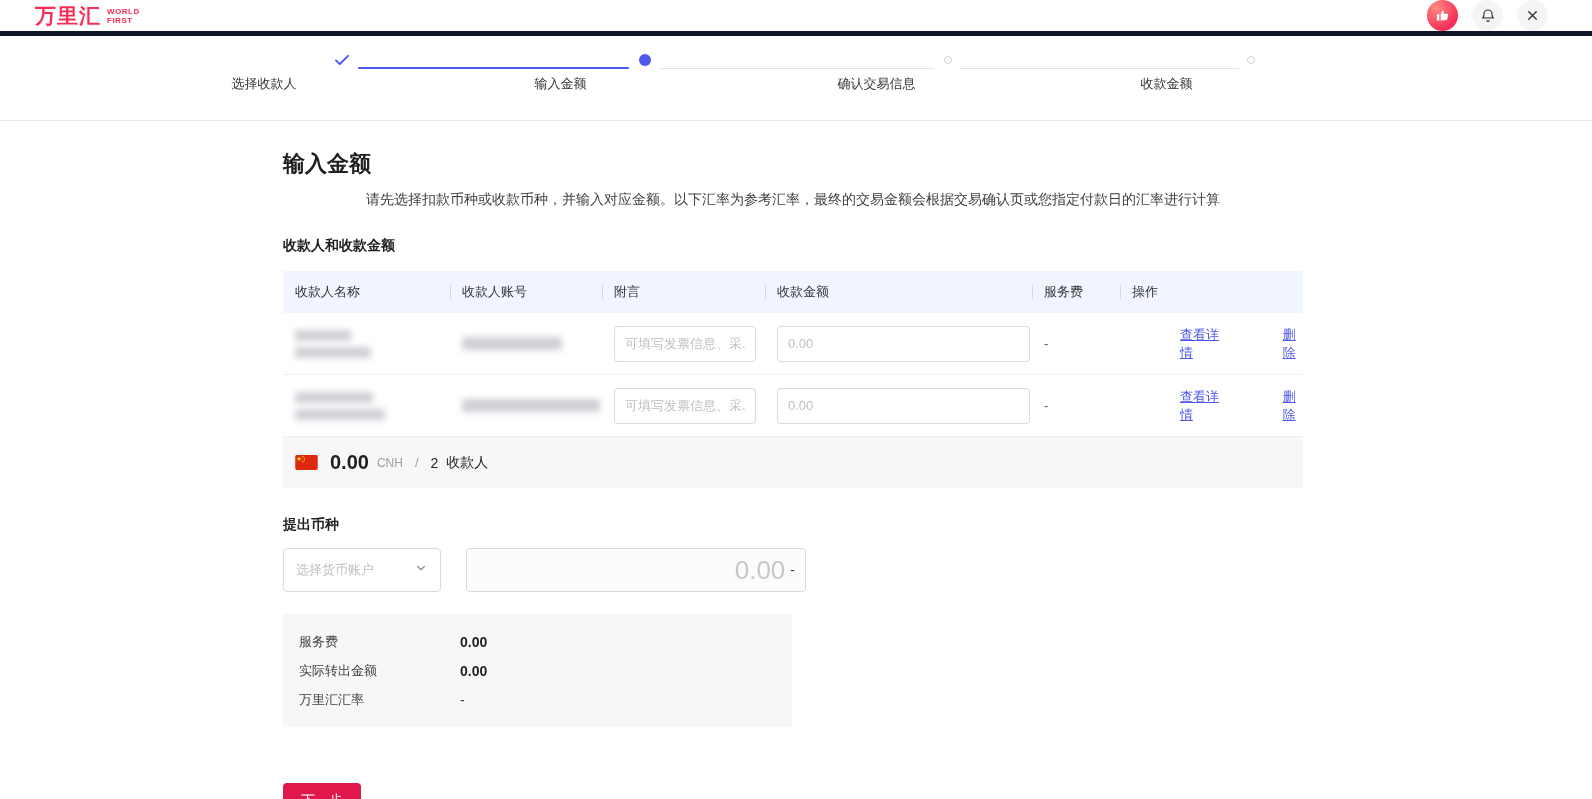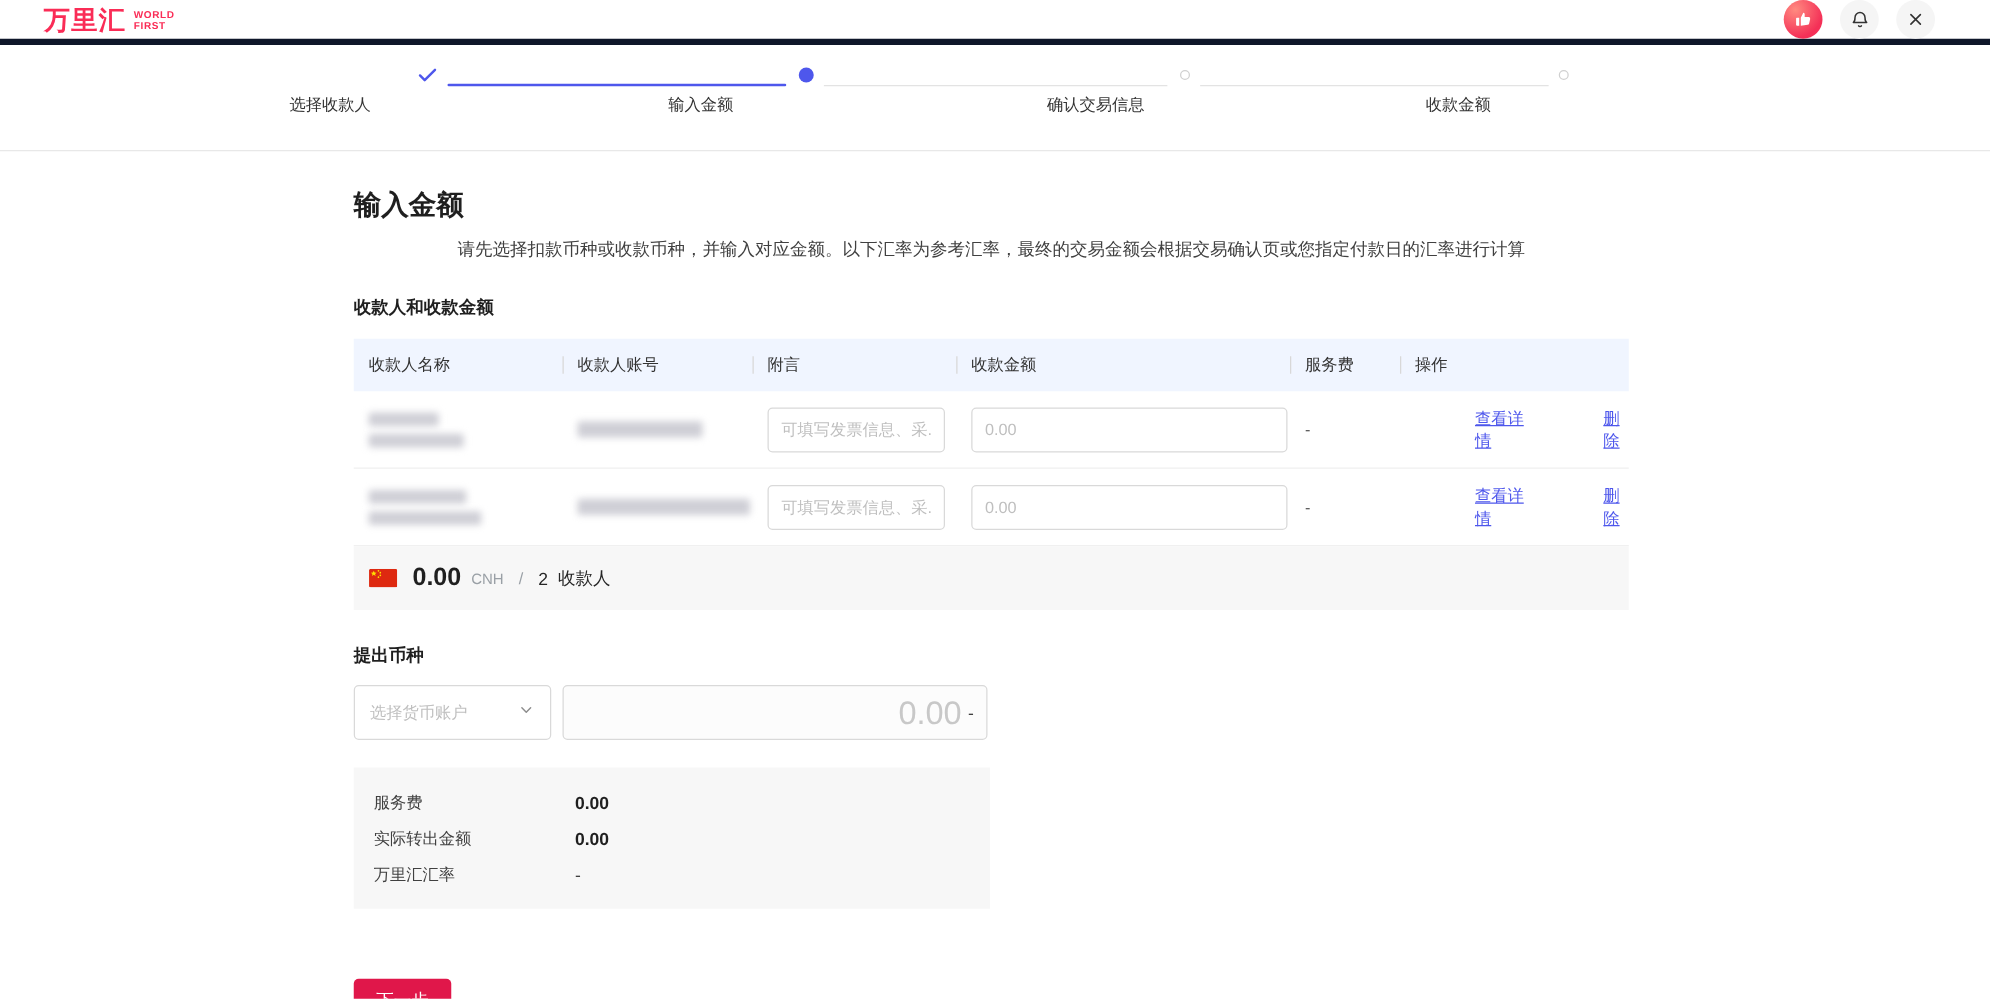--- a/index.html
+++ b/index.html
@@ -63,21 +63,21 @@
   .sumrow { display:flex; align-items:center; height:51px; background:#f7f7f7; padding-left:12px; gap:8px; }
   .flag { width:23px; height:15px; border-radius:2px; overflow:hidden; flex:none; }
   .sum-amount { font-size:20px; font-weight:700; color:#1f1f1f; margin-left:4px; }
   .sum-cur { font-size:12px; color:#9aa0a6; }
   .sum-slash { font-size:13px; color:#9aa0a6; margin:0 4px; }
   .sum-count { font-size:14px; color:#262626; }
   .sum-count-label { font-size:14px; color:#262626; }
 
   
   .withdraw { margin-top:28px; }
-  .controls { margin-top:14px; display:flex; gap:9px; }
+  .controls { margin-top:14px; display:flex; gap:25px; }
   .select-box { width:158px; height:44px; border:1px solid #d9d9d9; border-radius:4px; background:#fff;
     display:flex; align-items:center; justify-content:space-between; padding:0 12px; cursor:pointer; }
   .select-placeholder { font-size:13px; color:#bfbfbf; }
   .big-amount-box { width:340px; height:44px; border:1px solid #d9d9d9; border-radius:4px; background:#fcfcfc;
     display:flex; align-items:center; justify-content:flex-end; padding:0 10px; cursor:text; }
   .big-amount { font-size:26px; color:#c8c8c8; }
   .big-amount-suffix { font-size:14px; color:#404040; margin-left:5px; }
 
   
   .totals { margin-top:22px; width:509px; background:#f7f7f7; padding:13px 16px; }

